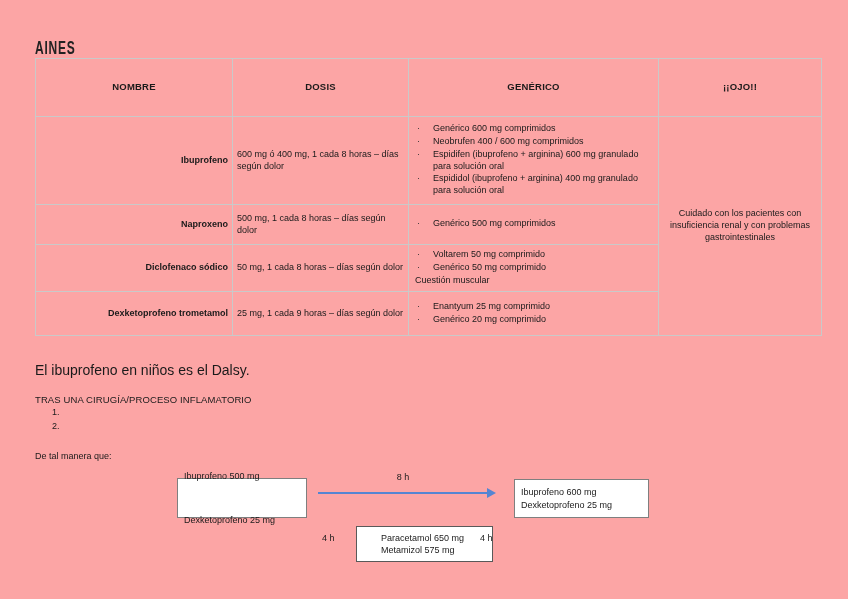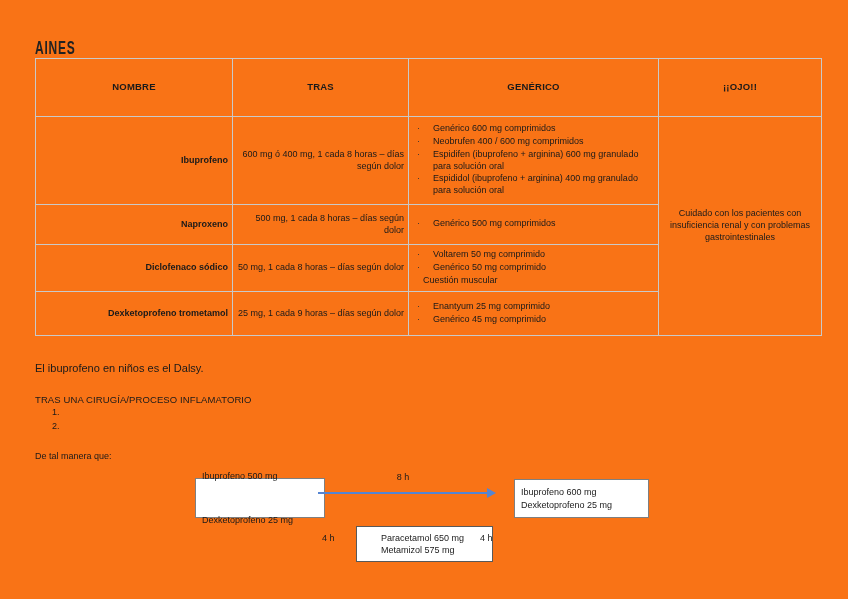--- a/index.html
+++ b/index.html
@@ -1,19 +1,19 @@
 <!DOCTYPE html>
 <html><head>
 <meta charset="utf-8">
 <style>
   html,body{margin:0;padding:0;background:#ffffff;}
   .page{
     position:relative;
     width:848px;height:599px;
-    background:#f97316;
+    background:#fca5a5;
     font-family:"Liberation Sans","DejaVu Sans",sans-serif;
     color:#1a1a1a;
     overflow:hidden;
   }
   .doc-title{
     position:absolute;left:35px;top:36px;
     font-size:15px;font-weight:600;letter-spacing:1px;
     transform:scale(0.8,1.25);transform-origin:left top;
     font-family:"Liberation Sans",sans-serif;color:#222;
   }
@@ -28,43 +28,43 @@
     padding:2px 4px;
     vertical-align:middle;
     color:#1a1a1a;
   }
   col.c-nombre{width:197px;}
   col.c-dosis{width:176px;}
   col.c-generico{width:250px;}
   col.c-ojo{width:163px;}
   tr.hdr th{height:53px;font-size:9.5px;font-weight:bold;text-align:center;letter-spacing:.2px;}
   td.nombre{font-weight:bold;text-align:right;}
-  td.dosis{text-align:right;}
+  td.dosis{text-align:left;}
   td.generico{vertical-align:top;padding-top:5px;}
   td.ojo{text-align:center;vertical-align:middle;line-height:1.45;border-radius:8px;}
   tr.r1{height:88px;} tr.r2{height:40px;} tr.r3{height:47px;} tr.r4{height:44px;}
   .bullet-line{display:flex;margin:0 0 1px 2px;}
   .bullet-line::before{content:"·";flex:0 0 16px;text-align:left;padding-left:2px;color:#333;}
   .bullet-text{flex:1;}
-  .cell-note{margin-left:10px;}
+  .cell-note{margin-left:2px;}
   
-  .plain-note{position:absolute;left:35px;top:362px;font-size:11px;}
+  .plain-note{position:absolute;left:35px;top:362px;font-size:14px;}
   .section-heading{position:absolute;left:35px;top:394px;font-size:9.5px;font-weight:normal;letter-spacing:.1px;}
   .num-item{position:absolute;left:52px;width:775px;font-size:9px;display:flex;}
   .num-item .num{flex:0 0 18px;}
   .item-1{top:407px;}
   .item-2{top:421px;}
   .intro-next{position:absolute;left:35px;top:451px;font-size:9px;}
   
   .dg-box{
     position:absolute;border:1px solid #7f7f7f;background:#fff;
     font-size:9px;line-height:1.35;padding:3px 6px;
     display:flex;flex-direction:column;justify-content:center;
   }
-  .box-left{left:195px;top:478px;width:116px;height:32px;gap:32px;}
+  .box-left{left:177px;top:478px;width:116px;height:32px;gap:32px;}
   .box-right{left:514px;top:479px;width:121px;height:31px;}
   .box-center{left:356px;top:526px;width:105px;height:28px;border-color:#595959;padding-left:24px;}
   .arrow-label{position:absolute;left:368px;top:472px;width:70px;text-align:center;font-size:9px;}
   .arrow-line{position:absolute;left:318px;top:492px;width:170px;height:2px;background:#5585d2;}
   .arrow-head{
     position:absolute;left:487px;top:488px;width:0;height:0;
     border-top:5px solid transparent;border-bottom:5px solid transparent;
     border-left:9px solid #5585d2;
   }
   .interval{position:absolute;font-size:9px;}
@@ -81,21 +81,21 @@
   <table class="aines">
     <colgroup>
       <col class="c-nombre">
         <col class="c-dosis">
         <col class="c-generico">
         <col class="c-ojo">
     </colgroup>
     <tbody>
         <tr class="hdr">
       <th>NOMBRE</th>
-      <th>TRAS</th>
+      <th>DOSIS</th>
       <th>GENÉRICO</th>
       <th>¡¡OJO!!</th>
     </tr>
     <tr class="r1">
       <td class="nombre">Ibuprofeno</td>
       <td class="dosis">600 mg ó 400 mg, 1 cada 8 horas – días según dolor</td>
       <td class="generico">
         <div class="bullet-line">
               <span class="bullet-text">Genérico 600 mg comprimidos</span>
             </div>
@@ -134,21 +134,21 @@
       </td>
     </tr>
     <tr class="r4">
       <td class="nombre">Dexketoprofeno trometamol</td>
       <td class="dosis">25 mg, 1 cada 9 horas – días según dolor</td>
       <td class="generico">
         <div class="bullet-line">
               <span class="bullet-text">Enantyum 25 mg comprimido</span>
             </div>
         <div class="bullet-line">
-              <span class="bullet-text">Genérico 45 mg comprimido</span>
+              <span class="bullet-text">Genérico 20 mg comprimido</span>
             </div>
       </td>
     </tr>
   </tbody>
     </table>
 
   <div class="plain-note">El ibuprofeno en niños es el Dalsy.</div>
 
   <div class="section-heading">TRAS UNA CIRUGÍA/PROCESO INFLAMATORIO</div>
 

